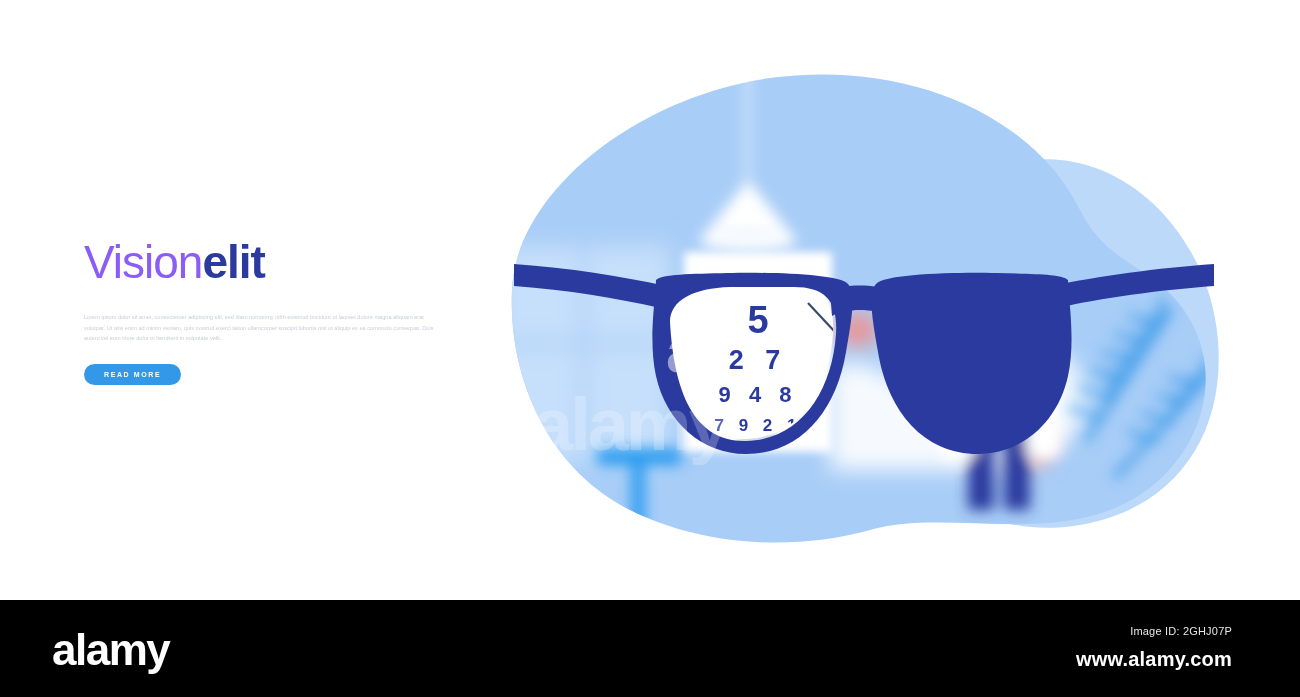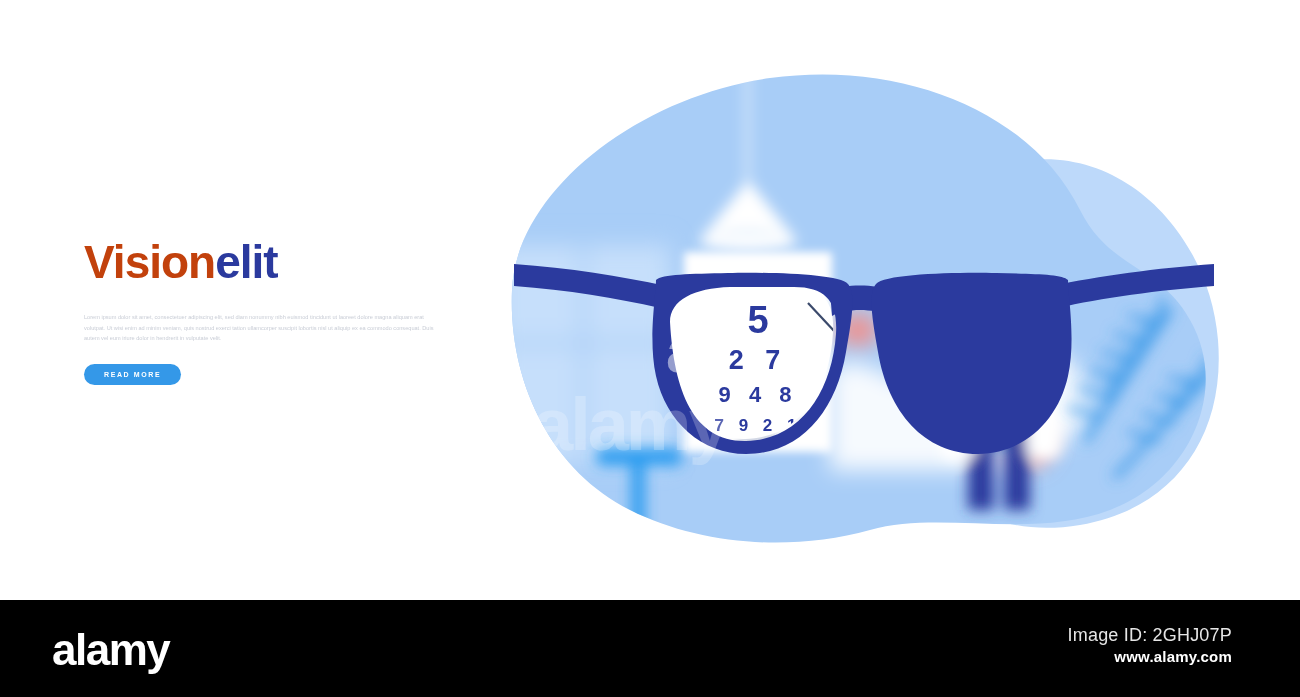--- a/index.html
+++ b/index.html
@@ -6,21 +6,21 @@
   body{
     width:1300px;height:697px;overflow:hidden;position:relative;
     font-family:"Liberation Sans","DejaVu Sans",sans-serif;
     background:#ffffff;
   }
   .stage{position:absolute;left:0;top:0;width:1300px;height:600px;background:#ffffff;overflow:hidden;}
 
   
   .text-col{position:absolute;left:84px;top:238px;width:360px;}
   .headline{font-size:46px;line-height:1.05;letter-spacing:-1px;margin:0 0 26px 0;white-space:nowrap;}
-  .headline .w1{color:#c2410c;font-weight:700;}
+  .headline .w1{color:#8b5cf6;font-weight:400;}
   .headline .w2{color:#2b3a9e;font-weight:700;}
   .body-copy{
     font-size:5.6px;line-height:1.85;color:#c9cdd6;margin:0 0 20px 0;width:355px;
     text-align:left;font-weight:400;
   }
   .cta{
     display:inline-block;border:0;cursor:pointer;
     background:#3498e8;color:#ffffff;border-radius:20px;
     padding:7px 20px 7px 20px;font-size:7px;font-weight:700;letter-spacing:1.6px;
   }
@@ -29,24 +29,24 @@
   .art{position:absolute;left:470px;top:40px;width:760px;height:520px;}
   .art svg{display:block;width:760px;height:520px;}
 
   
   .footer{position:absolute;left:0;top:600px;width:1300px;height:97px;background:#000000;}
   .alamy-logo{
     position:absolute;left:52px;top:625px;color:#ffffff;
     font-size:44px;font-weight:700;letter-spacing:-1.5px;font-family:"Liberation Sans",sans-serif;
   }
   .img-id{
-    position:absolute;right:68px;top:625px;color:#e6e6e6;font-size:18px;letter-spacing:.2px;
+    position:absolute;right:68px;top:625px;color:#e6e6e6;font-size:11px;letter-spacing:.2px;
   }
   .alamy-url{
-    position:absolute;right:68px;top:648px;color:#ffffff;font-size:15px;font-weight:700;letter-spacing:.2px;
+    position:absolute;right:68px;top:648px;color:#ffffff;font-size:20px;font-weight:700;letter-spacing:.2px;
   }
 </style>
 </head>
 <body>
 
 <div class="stage">
 
   <div class="text-col">
     <h1 class="headline"><span class="w1">Vision</span><span class="w2">elit</span></h1>
     <p class="body-copy">Lorem ipsum dolor sit amet, consectetuer adipiscing elit, sed diam nonummy nibh euismod tincidunt ut laoreet dolore magna aliquam erat volutpat. Ut wisi enim ad minim veniam, quis nostrud exerci tation ullamcorper suscipit lobortis nisl ut aliquip ex ea commodo consequat. Duis autem vel eum iriure dolor in hendrerit in vulputate velit.</p>

